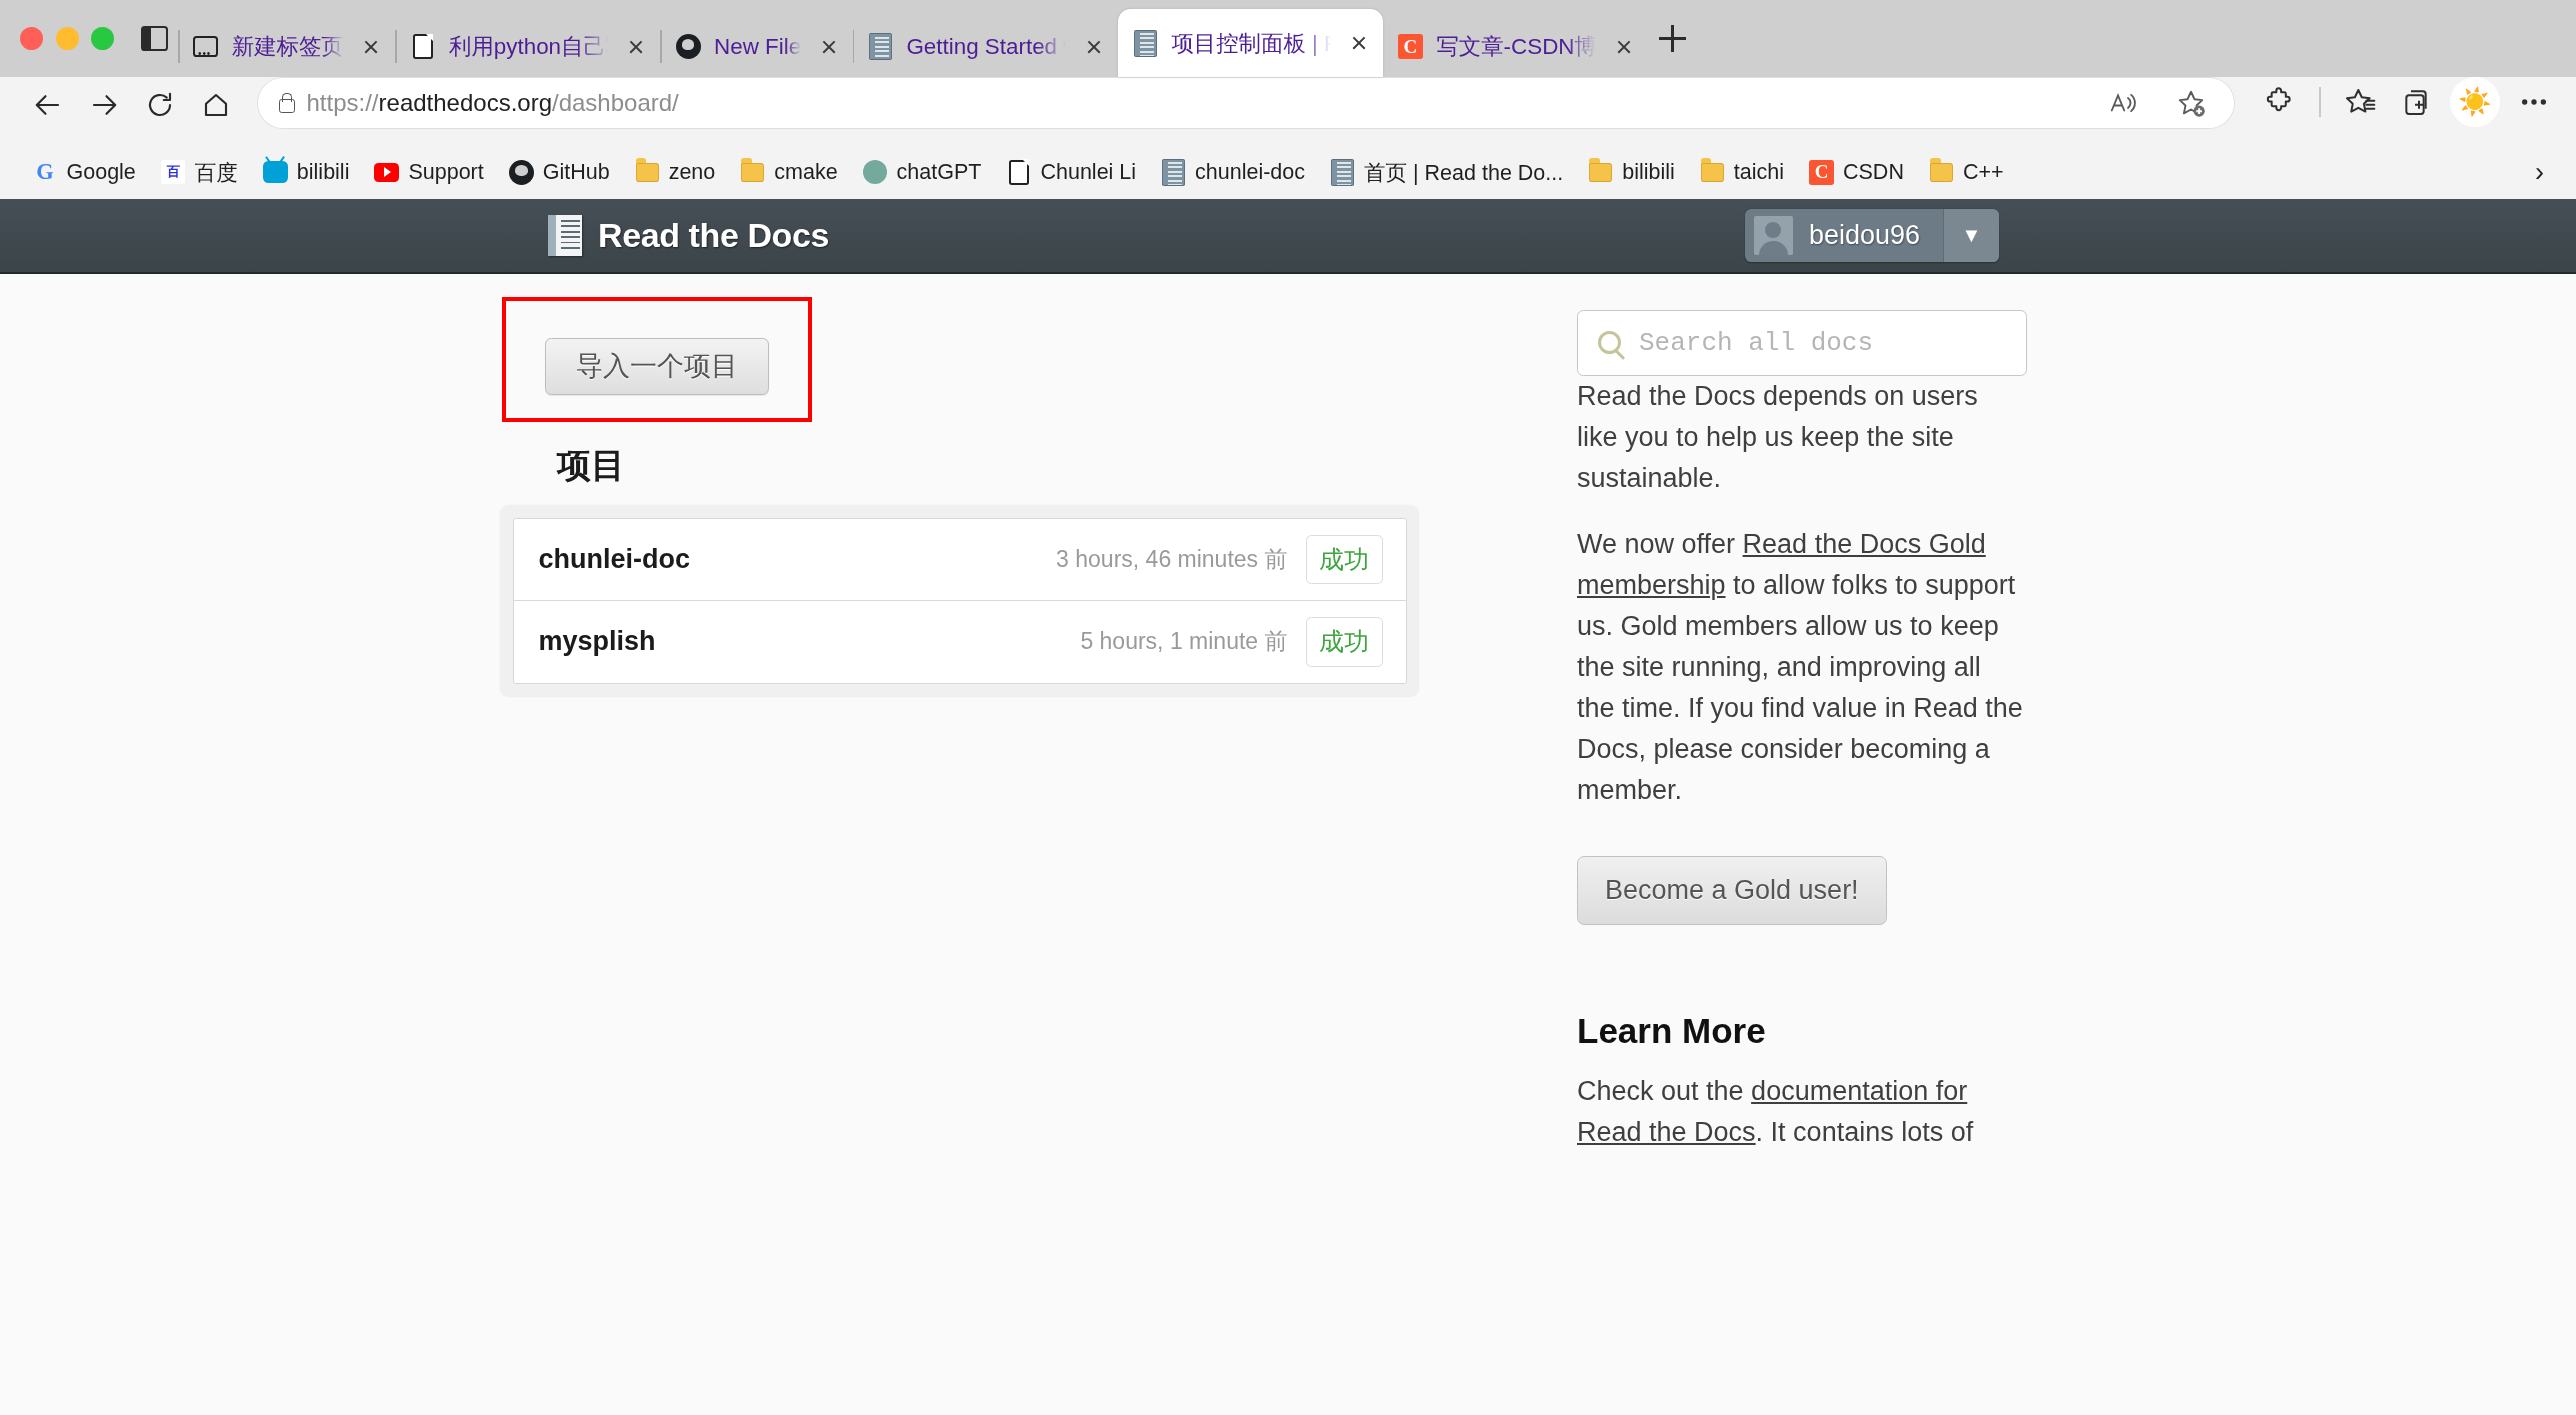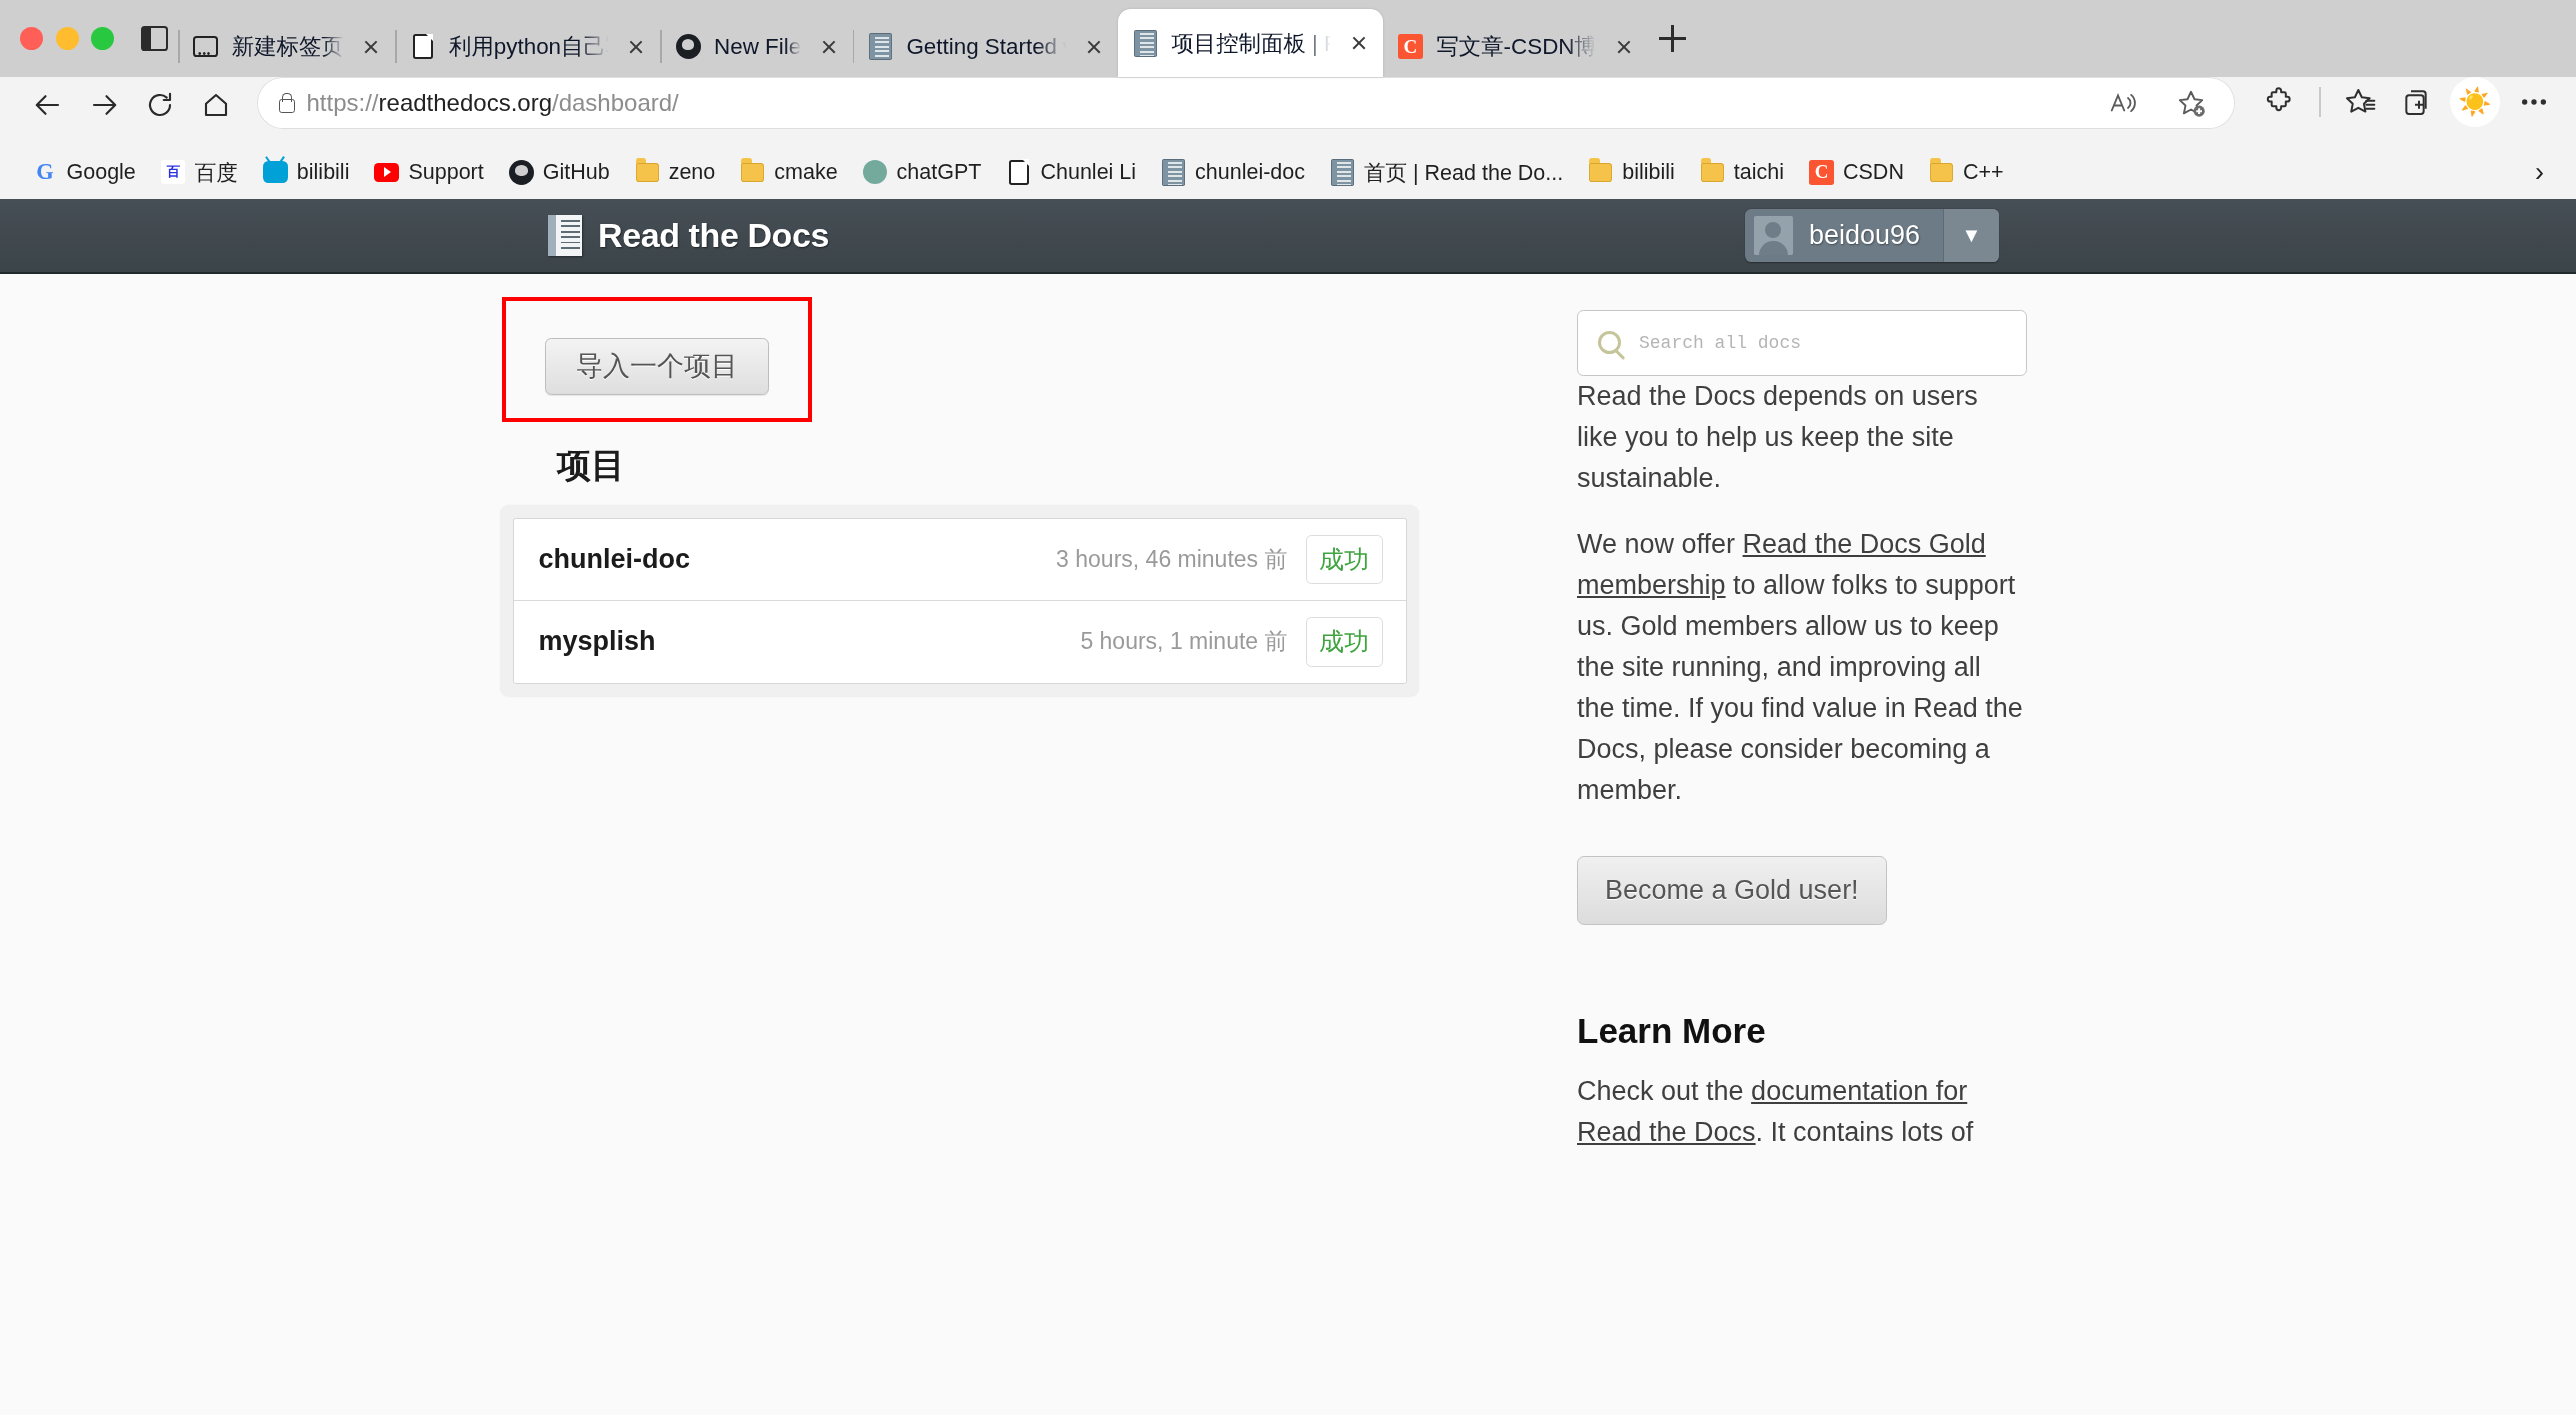--- a/index.html
+++ b/index.html
@@ -62,21 +62,21 @@
   }
   .tab .sep {
     position: absolute; left: 0; top: 14.3px; bottom: 14.3px; width: 1.8px; background: #a8a8a8;
   }
   .tab-favicon {
     width: 27px; height: 27px; flex: 0 0 27px;
     display:flex; align-items:center; justify-content:center;
     font-size: 18px; line-height:1;
   }
   .tab-title {
-    font-size: 22.4px; color: #0f172a; white-space: nowrap;
+    font-size: 22.4px; color: #4c1d95; white-space: nowrap;
     overflow: hidden; flex: 1 1 auto; min-width: 0;
     -webkit-mask-image: linear-gradient(to right, #000 82%, transparent 100%);
     mask-image: linear-gradient(to right, #000 82%, transparent 100%);
   }
   .tab-close {
     width: 30px; height: 30px; flex: 0 0 30px; position: relative; border-radius: 50%;
   }
   .tab-close:before, .tab-close:after {
     content:""; position:absolute; left:7.2px; top:14.3px; width:16px; height:2.2px; background:#3a3a3a;
   }
@@ -243,21 +243,21 @@
   }
 
   
   .searchbox {
     display:flex; align-items:center; gap: 18px;
     height: 66px; border:0.9px solid #c6c6c6; border-radius: 6.3px; background:#fff;
     padding: 0 20px; width: 450px;
   }
   .mag { width:23px;height:23px;border:3.1px solid #c6c49a;border-radius:50%;position:relative;flex:0 0 23px;}
   .mag:after{content:"";position:absolute;right:-8px;bottom:-5.4px;width:11.6px;height:3.1px;background:#c6c49a;transform:rotate(45deg);border-radius:1.8px;}
-  .search-ph { font-size: 18px; color:#b5b5b5; font-family:"Liberation Mono", monospace; }
+  .search-ph { font-size: 26px; color:#b5b5b5; font-family:"Liberation Mono", monospace; }
 
   .side-h2 { font-size: 35px; font-weight: bold; color:#111; margin-top: 41px; margin-bottom: 20px; }
   .side-p { font-size: 27px; line-height: 1.52; color:#3f3f3f; margin-bottom: 25px; width: 448px; }
   .side-p a { color:#3f3f3f; text-decoration: underline; }
   .gold-btn {
     display:inline-block; margin-top: 20px;
     background: linear-gradient(#f0f0f0, #dcdcdc);
     border:0.9px solid #c2c2c2; border-radius:7.2px;
     font-size: 27px; color:#555; padding: 18px 27px;
     text-shadow: 0 0.9px 0 #fff;

